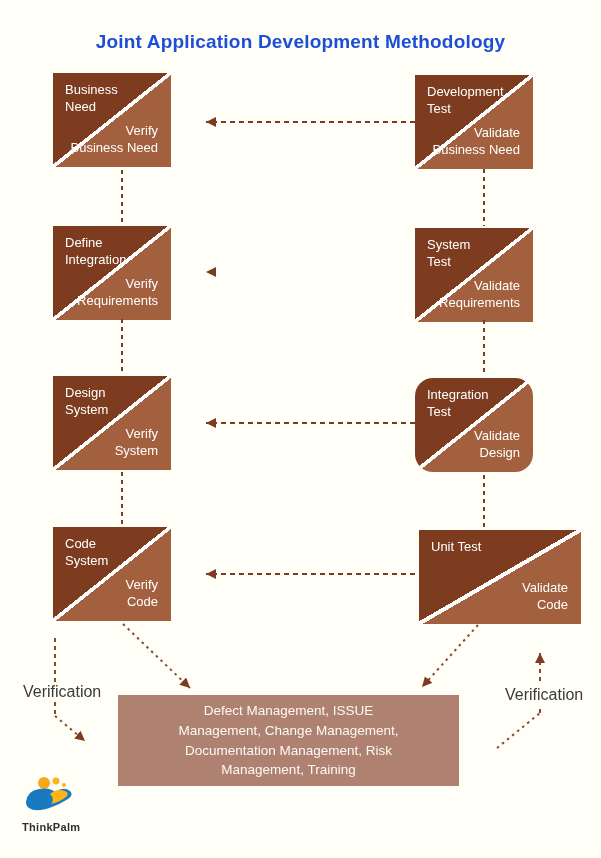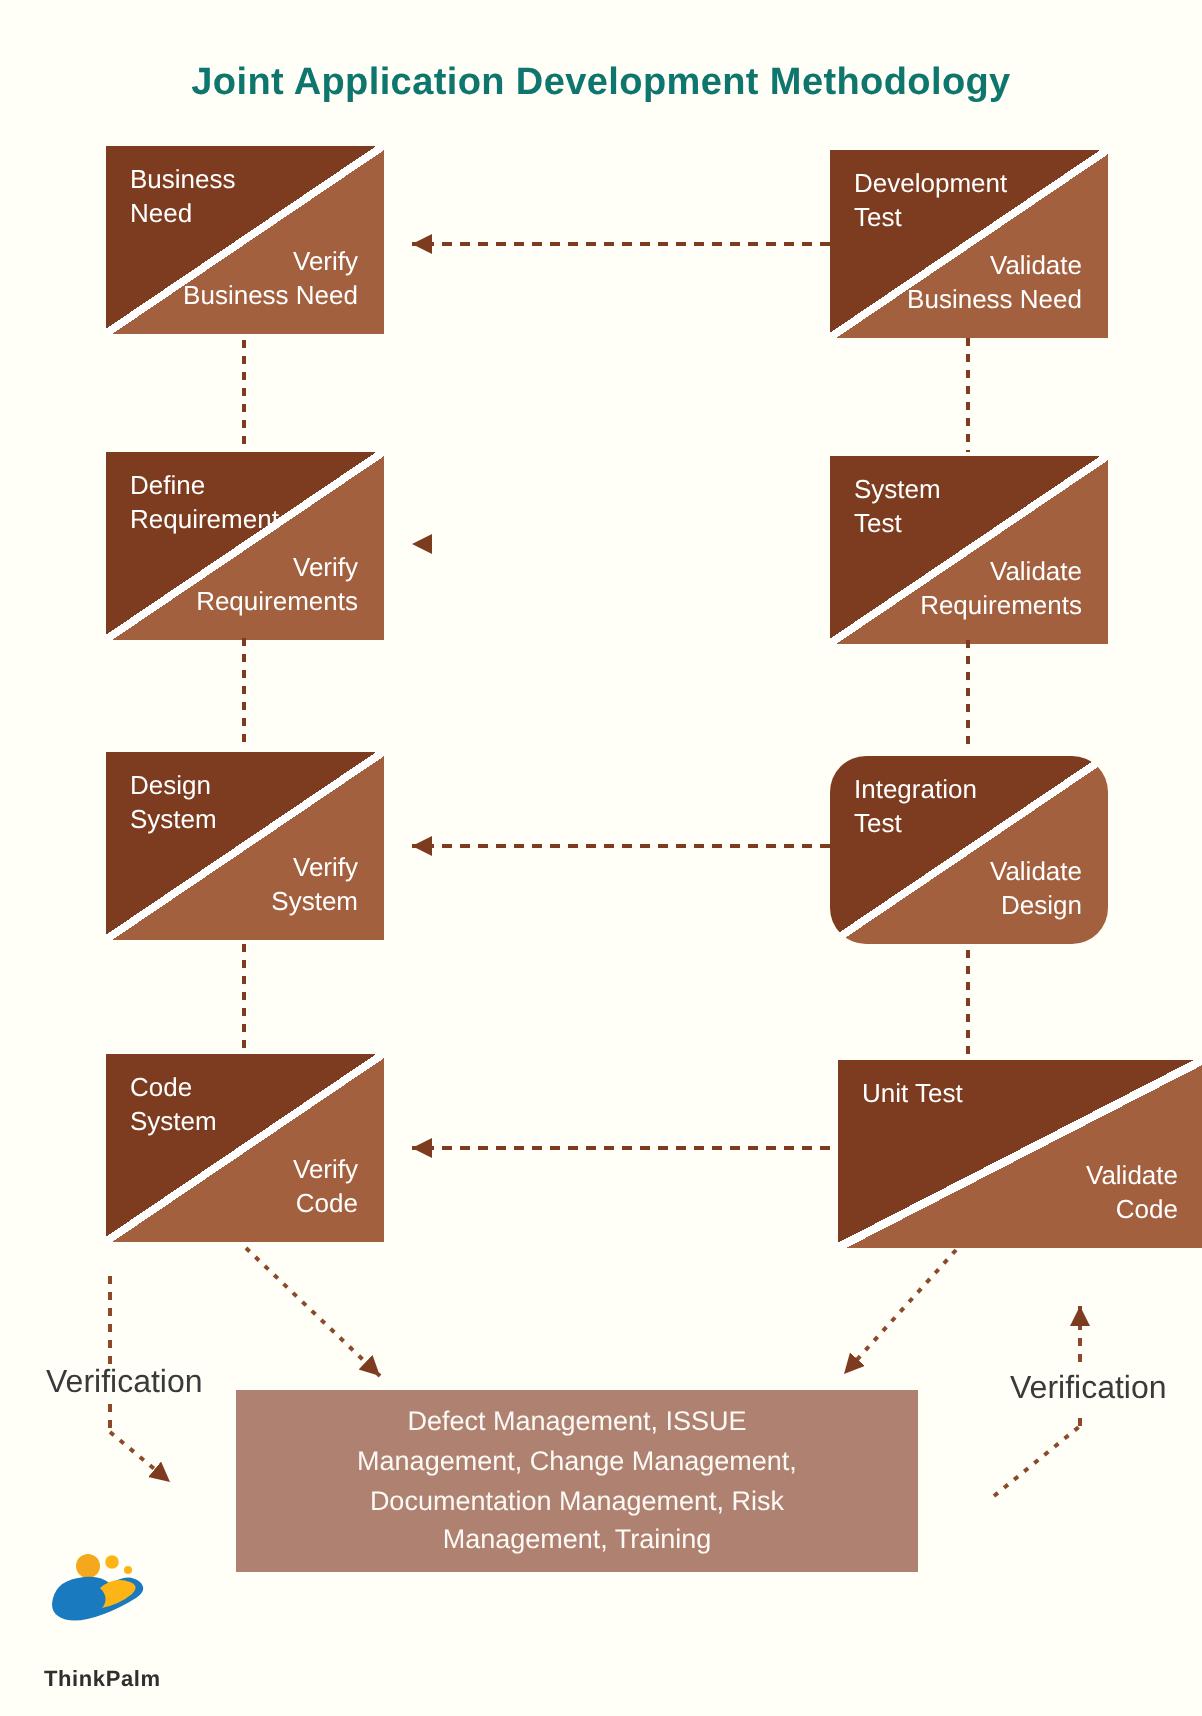--- a/index.html
+++ b/index.html
@@ -1,26 +1,26 @@
 <!DOCTYPE html>
 <html><head>
 <meta charset="utf-8">
 <style>
   html,body{margin:0;padding:0;}
   body{font-family:"Liberation Sans", sans-serif; background:#fffef7;}
   #stage{position:relative; width:601px; height:858px; background:#fffef7; overflow:hidden;}
 
   .page-title{
     position:absolute; top:31px; left:0; width:601px;
-    text-align:center; font-size:19px; font-weight:bold; color:#0f766e;
+    text-align:center; font-size:19px; font-weight:bold; color:#1d4ed8;
     letter-spacing:0.2px;
   }
 
   .vbox{
-    position:absolute; width:139px; height:94px;
+    position:absolute; width:118px; height:94px;
     background:linear-gradient(to top left,
       #a3603e 0 48.9%,
       #ffffff 48.9% 51.4%,
       #7d3c20 51.4% 100%);
   }
   .vbox .top-label{
     position:absolute; top:9px; left:12px;
     color:#ffffff; font-size:13px; line-height:1.3; white-space:pre-line;
   }
   .vbox .bottom-label{
@@ -53,39 +53,39 @@
     position:absolute; font-size:16px; color:#3a3a3a;
     background:#fffef7; padding:1px 2px;
   }
   .v-left{left:21px; top:682px;}
   .v-right{left:503px; top:685px;}
 
   .logo{position:absolute; left:22px; top:774px; width:80px;}
   .logo svg{display:block; margin-left:2px;}
   .logo .logo-text{
     font-size:11px; font-weight:bold; color:#2f2f2f; letter-spacing:0.3px;
-    margin-top:16px;
+    margin-top:3px;
   }
 </style>
 </head>
 <body>
 
 <div id="stage">
 
   <div class="page-title">Joint Application Development Methodology</div>
 
   <div class="vbox b-l1">
     <span class="top-label">Business
 Need</span>
     <span class="bottom-label">Verify
 Business Need</span>
   </div>
   <div class="vbox b-l2">
     <span class="top-label">Define
-Requirement</span>
+Integration</span>
     <span class="bottom-label">Verify
 Requirements</span>
   </div>
   <div class="vbox b-l3">
     <span class="top-label">Design
 System</span>
     <span class="bottom-label">Verify
 System</span>
   </div>
   <div class="vbox b-l4">

